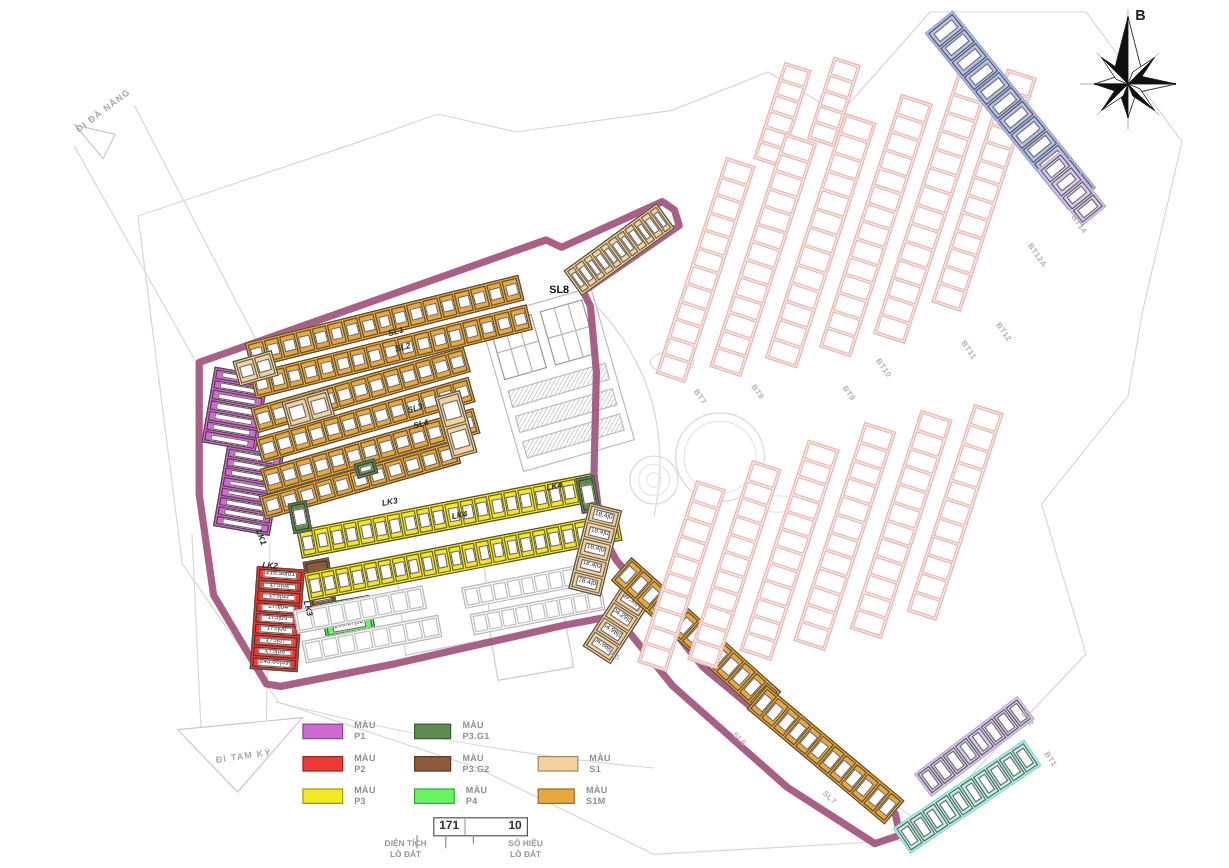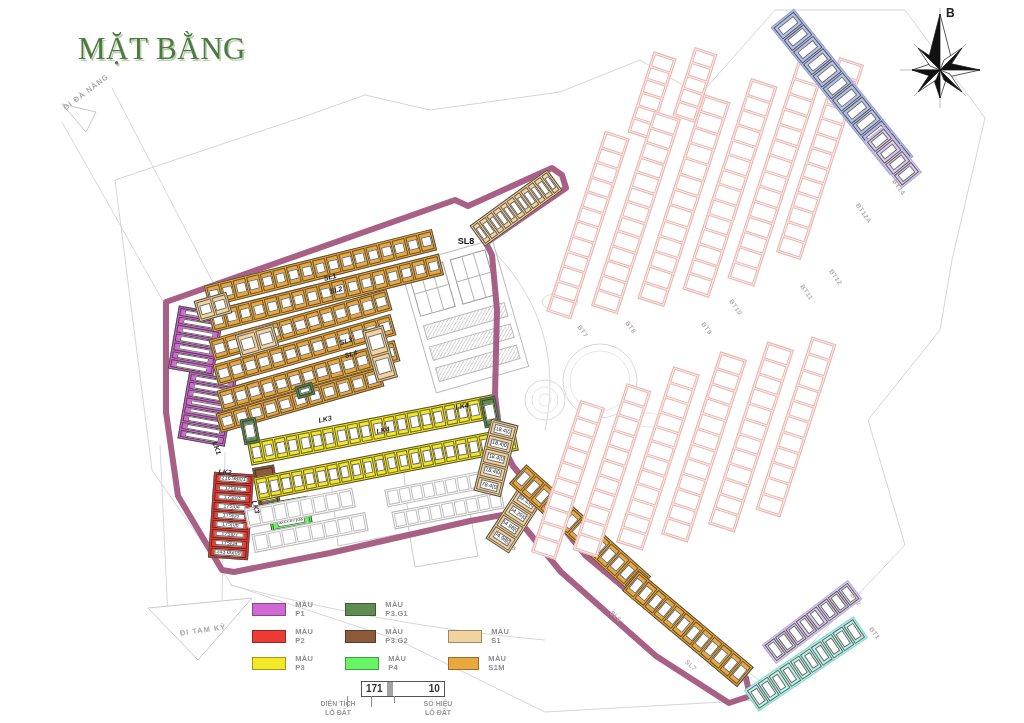--- a/index.html
+++ b/index.html
@@ -26,21 +26,21 @@
         font-size:31px;line-height:38px;letter-spacing:.5px;
         text-shadow:1.5px 1.5px 0 rgba(133,168,120,.55);}
   #compass{position:absolute;left:898px;top:4px;}
   #compass .b-label{position:absolute;left:48px;top:2px;font-size:12px;font-weight:bold;color:#222;}
   #legend{position:absolute;left:0;top:0;}
   .legend-item{position:absolute;display:flex;align-items:center;}
   .legend-swatch{width:41px;height:13px;border:1px solid rgba(0,0,0,.35);box-sizing:border-box;}
   .legend-label{margin-left:9px;font-size:7.5px;color:#8f8f8f;font-weight:bold;letter-spacing:.3px;}
   #example-box{position:absolute;left:361px;top:681px;display:flex;border:1px solid #555;background:#fff;}
   #example-box .cell{font-size:10px;font-weight:bold;color:#333;padding:1px 4px;line-height:12px;}
-  #example-box .cell+.cell{border-left:6px solid #a3a3a3;padding-left:36px;}
+  #example-box .cell+.cell{border-left:1px solid #a3a3a3;padding-left:36px;}
   .leader{position:absolute;border-color:#8f8f8f;}
   #leader-left{left:347px;top:696px;width:23px;height:11px;border-left:1px solid #8f8f8f;
                border-bottom:0;border-right:1px solid #8f8f8f;border-top:0;}
   #leader-right{left:394px;top:696px;width:19px;height:7px;border-left:1px solid #8f8f8f;}
   .leader-caption{position:absolute;font-size:7px;color:#999;text-align:center;line-height:8.5px;font-weight:bold;}
   #caption-left{left:312px;top:700px;width:52px;}
   #caption-right{left:414px;top:700px;width:48px;}
 </style>
 </head>
 <body>
@@ -1129,21 +1129,20 @@
       <div class="map-label gray" style="left: 836px; top: 277px; transform: translate(-50%, -50%) rotate(55deg);">BT12</div>
       <div class="map-label gray" style="left: 864px; top: 213px; transform: translate(-50%, -50%) rotate(55deg);">BT12A</div>
       <div class="map-label gray" style="left: 899px; top: 187px; transform: translate(-50%, -50%) rotate(55deg);">BT14</div>
       <div class="map-label gray" style="left: 856px; top: 599px; transform: translate(-50%, -50%) rotate(55deg);">BT2</div>
       <div class="map-label gray" style="left: 875px; top: 633px; transform: translate(-50%, -50%) rotate(55deg);">BT1</div>
       <div class="map-label road" style="left: 86px; top: 92px; transform: translate(-50%, -50%) rotate(-37deg);">ĐI ĐÀ NẴNG</div>
       <div class="map-label road" style="left: 203px; top: 630px; transform: translate(-50%, -50%) rotate(-8deg);">ĐI TAM KỲ</div>
     </div>
 
   <div id="page-title" style="color: rgb(77, 122, 63);">
-    <div>MẶT BẰNG</div>
   </div>
 
   <div id="compass">
     <svg width="84" height="108" viewBox="0 0 84 108">
       <g stroke="#aaaaaa" stroke-width="0.8">
         <line x1="42" y1="4" x2="42" y2="104"></line>
         <line x1="2" y1="66" x2="82" y2="66"></line>
         <line x1="16" y1="40" x2="68" y2="92"></line>
         <line x1="16" y1="92" x2="68" y2="40"></line>
       </g>

